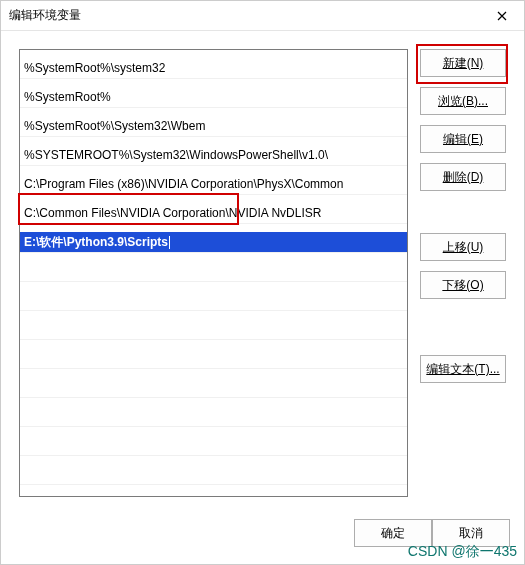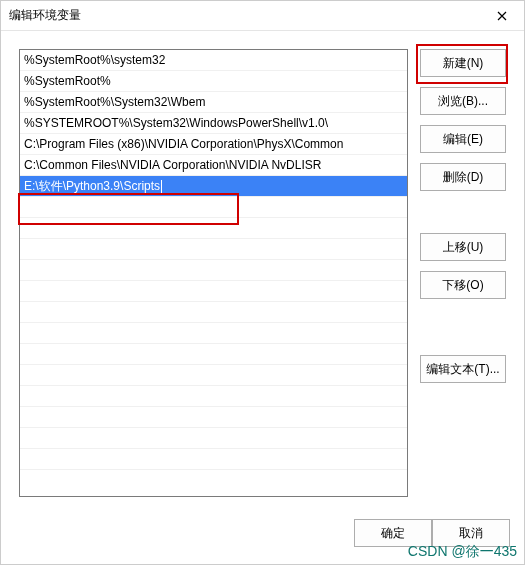--- a/index.html
+++ b/index.html
@@ -56,38 +56,41 @@
     }
     .list-row {
       height: 21px;
       line-height: 21px;
       padding: 0 4px;
       border-bottom: 1px solid #f0f0f0;
       white-space: nowrap;
       overflow: hidden;
       font-size: 12px;
       color: #000;
+      margin-top: 8px;
     }
     .list-row.selected {
-      background: #3b82f6;
+      background: #1d4ed8;
       color: #fff;
+      font-weight: bold;
     }
     .list-row.empty {
       border-bottom: 1px solid #f0f0f0;
     }
     .highlight-selected {
       border: 2px solid #d00000;
       position: absolute;
       pointer-events: none;
     }
     .button-col {
       width: 90px;
       display: flex;
       flex-direction: column;
       gap: 10px;
+      text-decoration: underline;
     }
     .btn {
       width: 86px;
       height: 28px;
       border: 1px solid #adadad;
       background: #fdfdfd;
       font-size: 12px;
       cursor: pointer;
       font-family: inherit;
       text-align: center;

